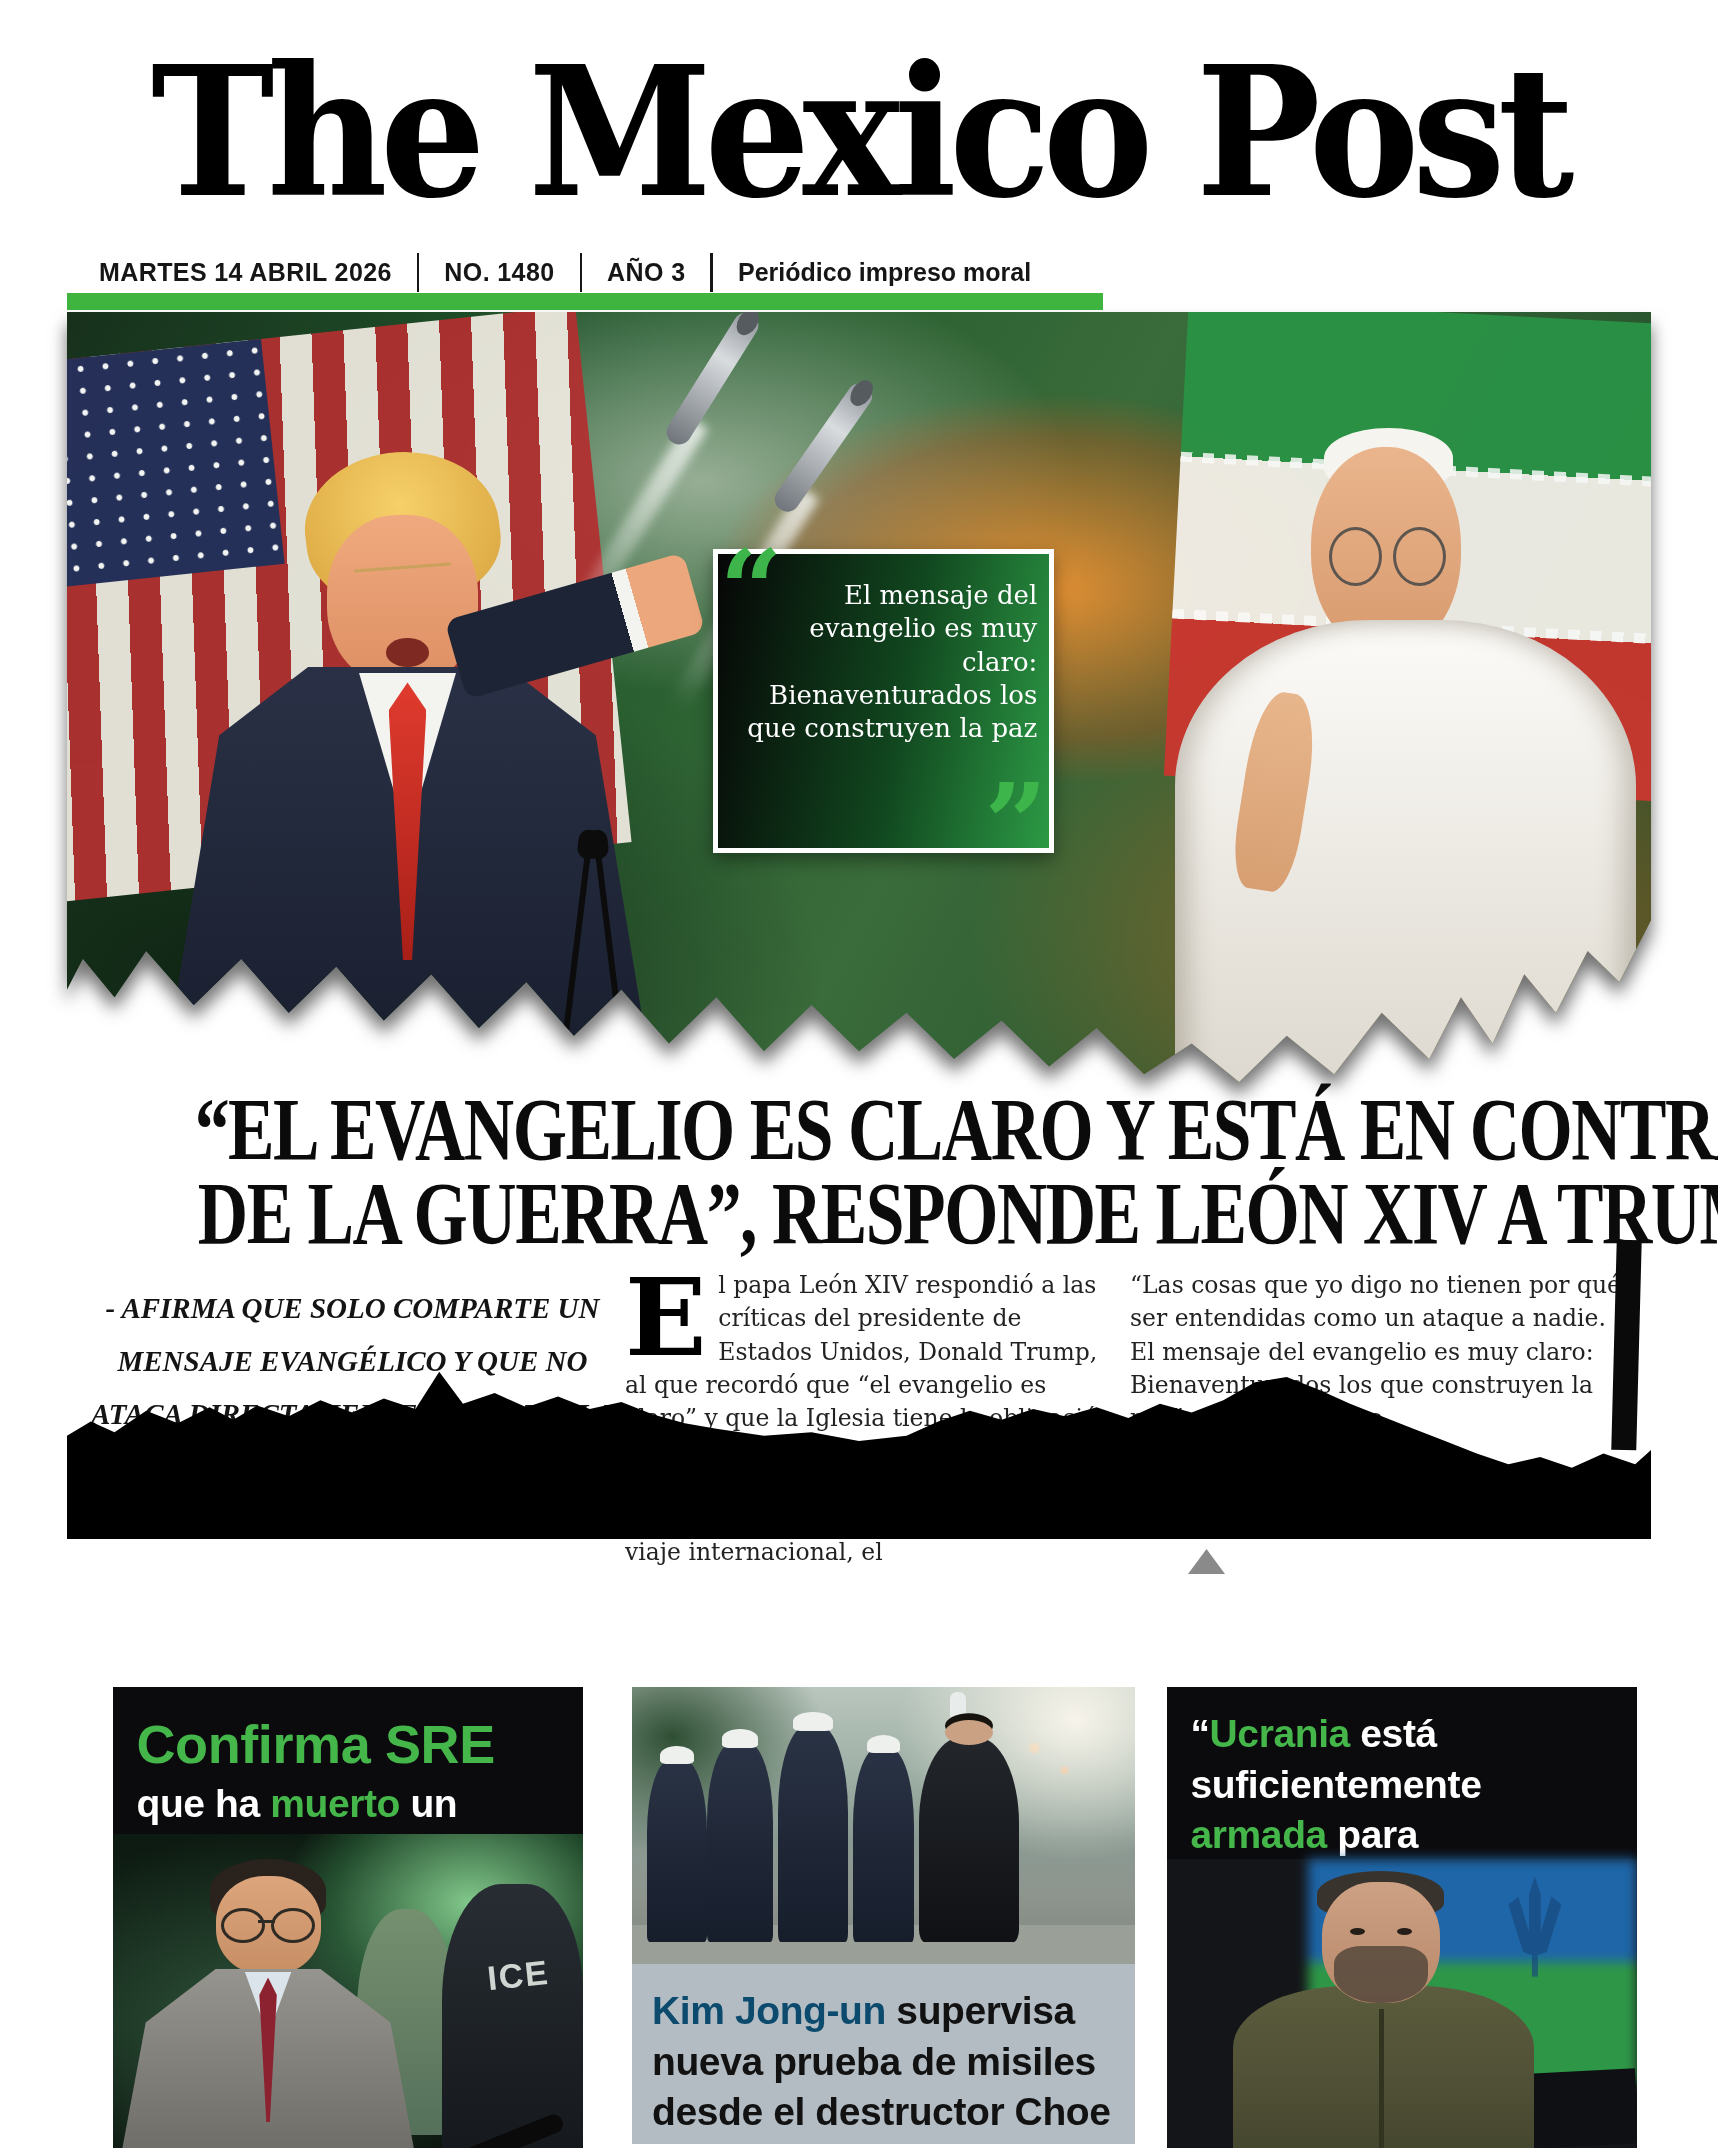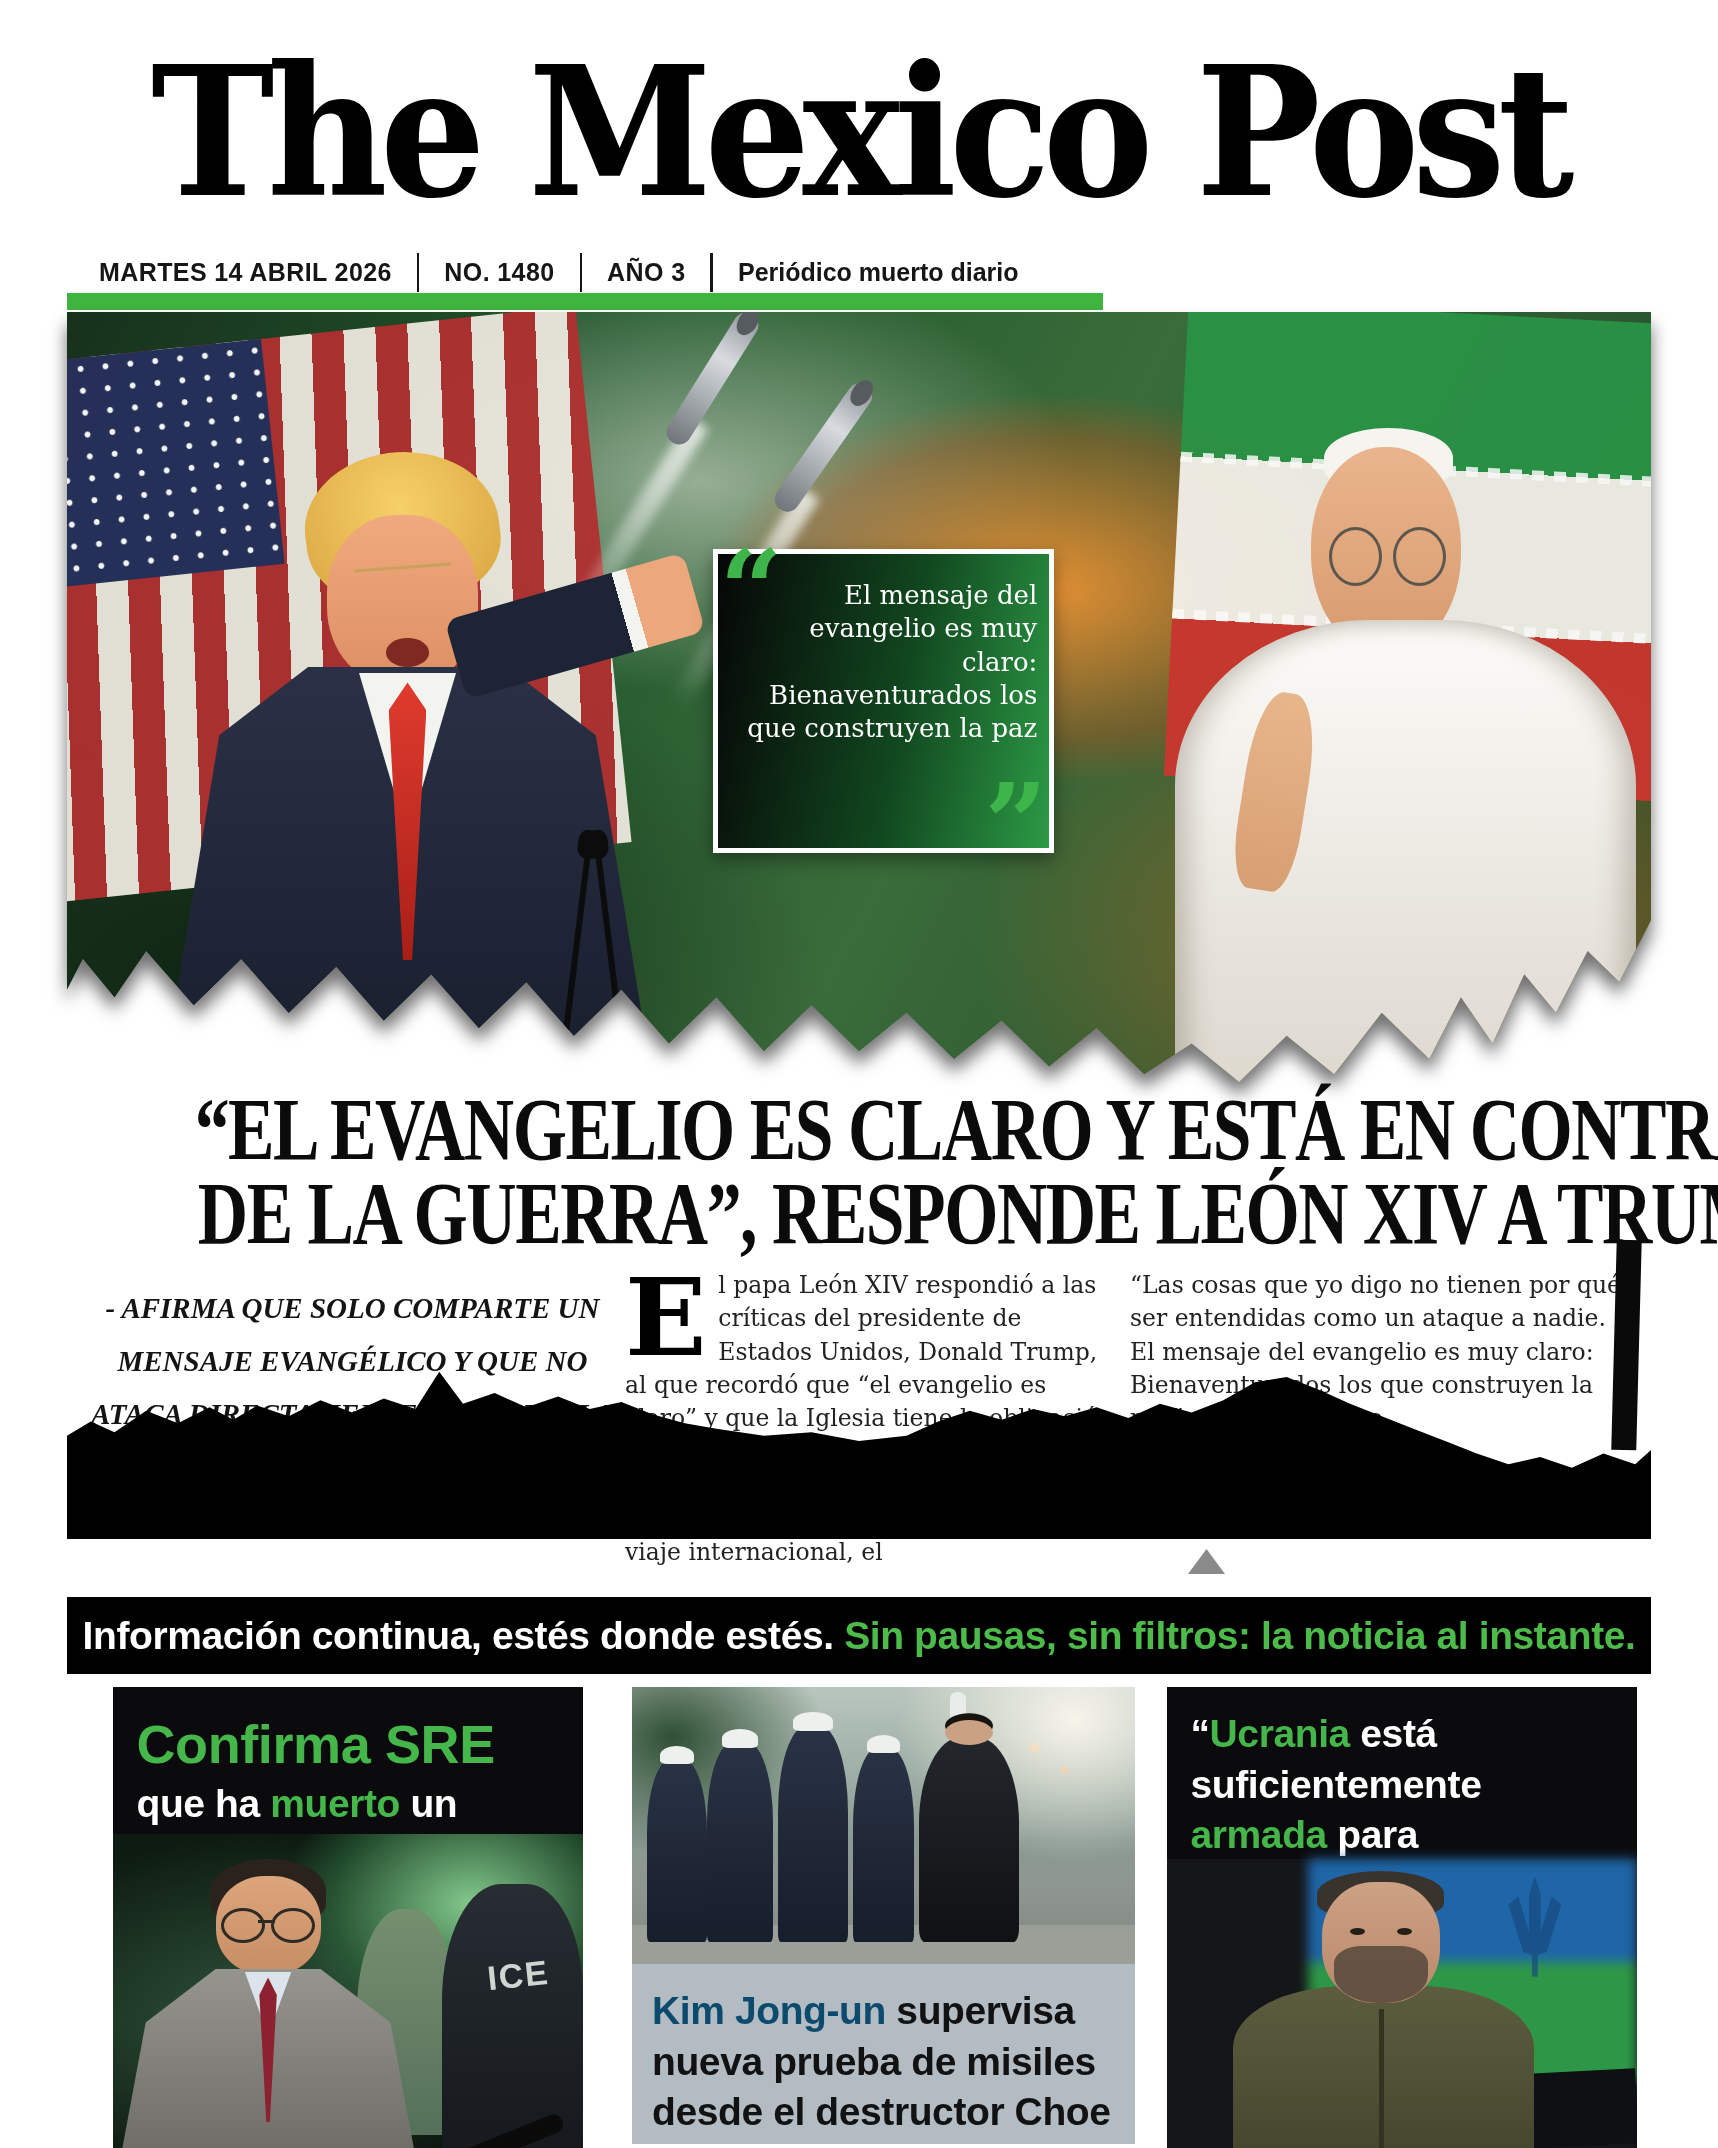--- a/index.html
+++ b/index.html
@@ -219,21 +219,21 @@
 
   <div class="masthead-title">The Mexico Post</div>
 
   <div class="dateline">
     <span>MARTES 14 ABRIL 2026</span>
     <span class="sep"></span>
     <span>NO. 1480</span>
     <span class="sep"></span>
     <span>AÑO 3</span>
     <span class="sep"></span>
-    <span class="tagline">Periódico muerto diario</span>
+    <span class="tagline">Periódico impreso moral</span>
   </div>
   <div class="green-bar"></div>
 
 
   <div class="hero-wrap">
     <div class="hero">
       <div class="flag-us">
           <div class="canton"></div>
         </div>
       <div class="flag-iran">
@@ -289,23 +289,20 @@
     <span>l papa León XIV respondió a las críticas del presidente de Estados Unidos, Donald Trump, al que recordó que “el evangelio es claro” y que la Iglesia tiene la obligación moral de ir contra la guerra. En declaraciones a los periodistas durante el vuelo hacia Argelia para su tercer viaje internacional, el</span>
   </div>
   <div class="bodycol c2">
     <p>“Las cosas que yo digo no tienen por qué ser entendidas como un ataque a nadie. El mensaje del evangelio es muy claro: Bienaventurados los que construyen la paz”, dijo el pontífice.</p>
   </div>
 
   <div class="right-spike"></div>
   <div class="torn-strip"></div>
   <div class="smudge"></div>
 
-  <div class="banner">
-    <div class="btxt"><span style="color: rgb(255, 255, 255);">Información continua, estés donde estés. </span><span style="color: rgb(76, 187, 73);">Sin pausas, sin filtros: la noticia al instante.</span></div>
-  </div>
 
   <div class="card dark card1">
     <div class="card-head"><span style="color: rgb(69, 182, 73); font-size: 54px;">Confirma SRE</span><span style="color: rgb(255, 255, 255);"> que ha </span><span style="color: rgb(69, 182, 73);">muerto</span><span style="color: rgb(255, 255, 255);"> un </span><span style="color: rgb(69, 182, 73);">mexicano</span><span style="color: rgb(255, 255, 255);"> más bajo custodia del </span><span style="color: rgb(69, 182, 73);">ICE</span></div>
     <div class="photo sre">
       <div class="detainee"></div>
       <div class="agent">
         <div class="ice-label">ICE</div>
       </div>
       <div class="spokesman">
         <div class="sp-hair"></div>

